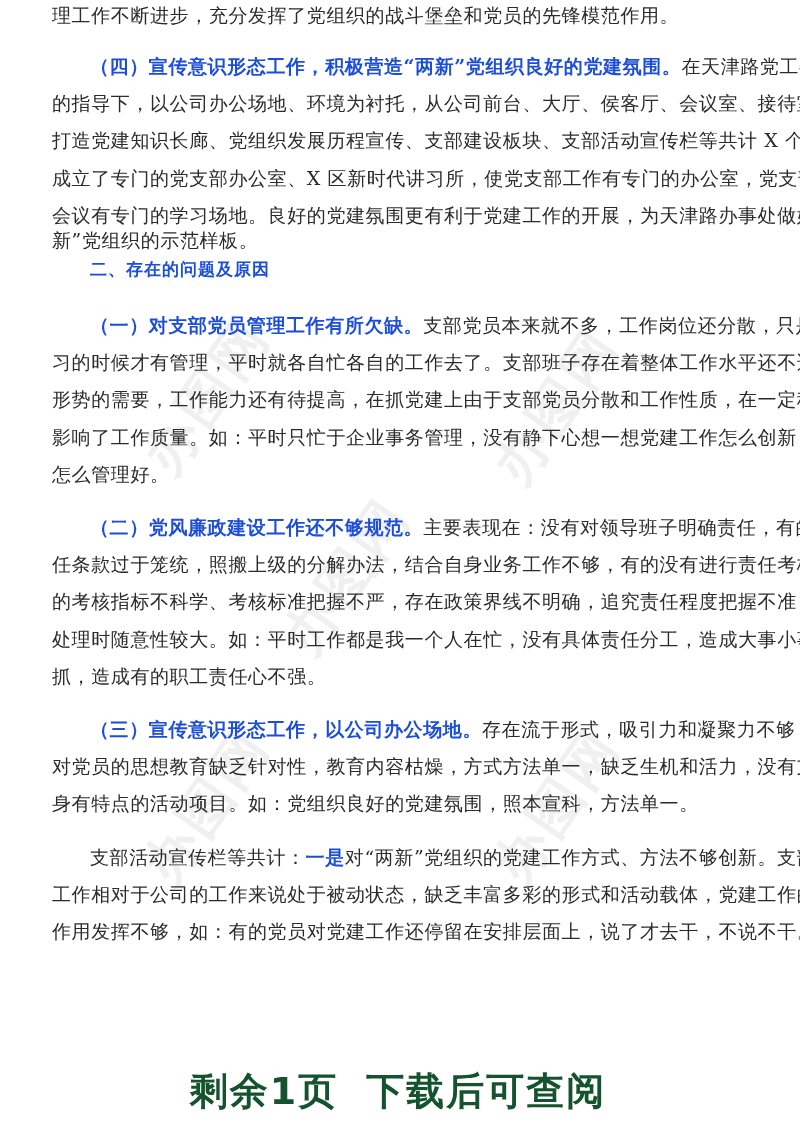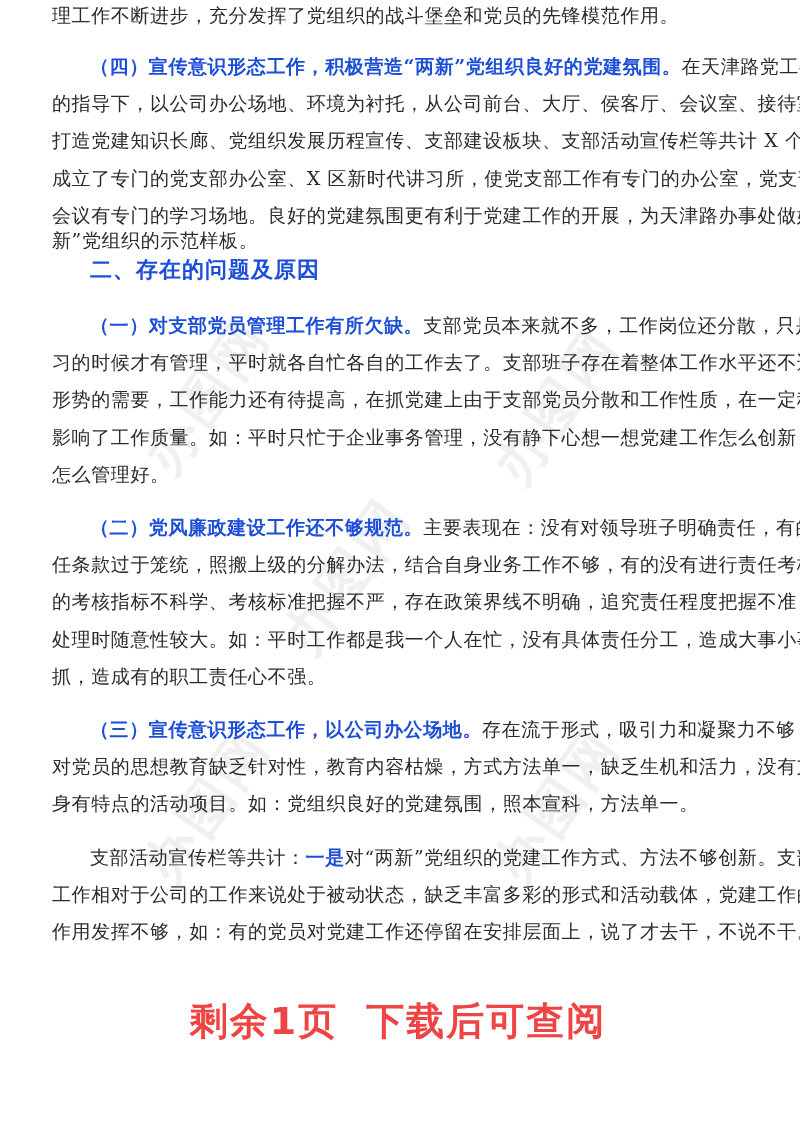--- a/index.html
+++ b/index.html
@@ -4,24 +4,24 @@
 <style>
   html, body { margin: 0; padding: 0; background: #ffffff; }
   body { width: 800px; height: 1140px; position: relative; overflow: hidden;
          font-family: "DejaVu Serif", "Liberation Serif", serif; color: #2b2b2b; }
   .page { position: absolute; left: 0; top: 0; width: 800px; height: 1140px; }
   .content { position: absolute; left: 52px; top: 0; width: 700px; }
   .line { position: absolute; left: 0; width: 700px; height: 37px; line-height: 37px;
           font-size: 19px; white-space: nowrap; letter-spacing: 0.6px; }
   .justify { text-align: justify; text-align-last: justify; }
   .b { font-weight: bold; color: #1d4ed8; }
-  .heading { font-size: 22px; letter-spacing: 1px; }
-  .footer { position: absolute; left: 0; width: 796px; top: 996px; height: 56px;
+  .heading { font-size: 17px; letter-spacing: 1px; }
+  .footer { position: absolute; left: 0; width: 796px; top: 1066px; height: 56px;
             text-align: center; font-family: "DejaVu Sans", "Liberation Sans", sans-serif;
-            font-weight: bold; font-size: 38px; color: #ef4444; letter-spacing: 2px; }
+            font-weight: bold; font-size: 38px; color: #14532d; letter-spacing: 2px; }
   .footer span { margin: 0 14px; }
   .wm { position: absolute; font-family: "DejaVu Sans", sans-serif; font-size: 54px;
         color: rgba(200,200,200,0.28); transform: rotate(-55deg); font-weight: bold;
         letter-spacing: 4px; pointer-events: none; }
 </style>
 </head>
 <body>
 
 <div class="page">
 

